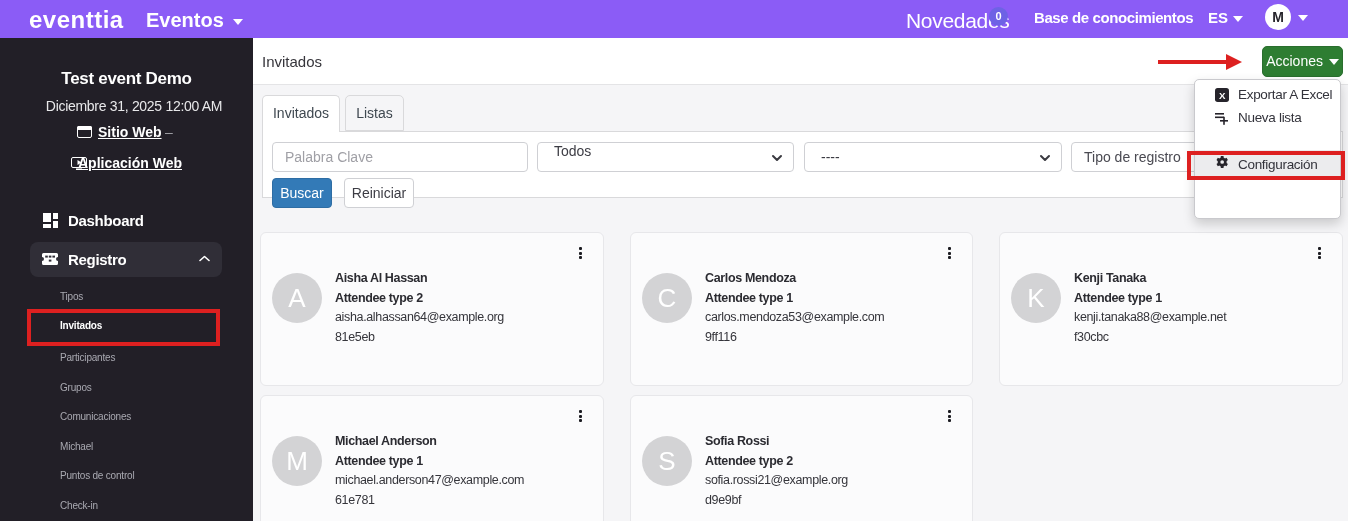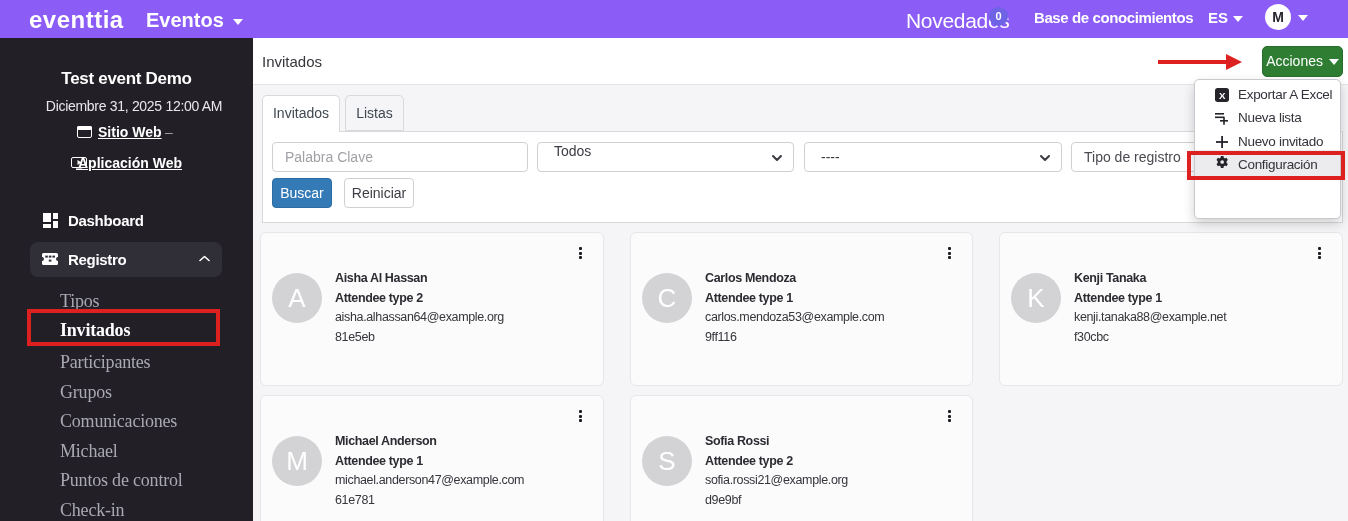--- a/index.html
+++ b/index.html
@@ -24,38 +24,38 @@
 #evtitle { left:0; top:31px; width:253px; text-align:center; font-size:17px; font-weight:bold; letter-spacing:-0.3px; }
 #evdate { left:0; top:60px; width:268px; text-align:center; font-size:14px; color:#e8e8ea; letter-spacing:-0.3px; }
 .sblink { font-size:14px; font-weight:bold; color:#fff; text-decoration:underline; }
 #sitioweb { left:98px; top:86px; }
 #sitiodash { left:165px; top:86px; color:#9b9ba1; font-size:14px; }
 #appweb { left:78px; top:117px; }
 .navitem { font-size:15px; font-weight:bold; color:#fff; letter-spacing:-0.3px; }
 #dashitem { left:68px; top:174px; }
 #registropill { left:30px; top:204px; width:192px; height:35px; background:#302e37; border-radius:8px; }
 #registroitem { left:68px; top:213px; }
-.subitem { left:60px; font-size:18px; color:#a9a9b1; letter-spacing:-0.2px;font-family:Liberation Serif, serif; }
+.subitem { left:60px; font-size:10px; color:#a9a9b1; letter-spacing:-0.2px; }
 #invitem { color:#fff; font-weight:bold; }
 #redrect-inv { left:27px; top:271px; width:193px; height:37px; border:4px solid #dd2020; }
 .sbicon { position:absolute; }
 
 
 #crumbbar { left:253px; top:38px; width:1095px; height:47px; background:#fff; border-bottom:1px solid #e4e4e6; z-index:1; }
 #crumbtext { left:9px; top:15px; font-size:15px; color:#36353b; }
 #btn-acciones { left:1262px; top:46px; width:81px; height:31px; background:#2e7d32; border:1px solid #2a6e2e; border-radius:5px; color:#fff; font-size:14px; text-align:center; line-height:29px; z-index:6; }
 
 
 #arrowline { left:1158px; top:60px; width:70px; height:4px; background:#dd2020; z-index:7; }
 #arrowhead { left:1226px; top:54px; width:0; height:0; border-top:8px solid transparent; border-bottom:8px solid transparent; border-left:16px solid #dd2020; z-index:7; }
 
 
 #tab-inv { left:262px; top:95px; width:78px; height:37px; background:#fff; border:1px solid #d9d9db; border-bottom:none; border-radius:5px 5px 0 0; z-index:3; font-size:14px; color:#3f4850; text-align:center; line-height:35px; }
 #tab-lis { left:345px; top:95px; width:59px; height:36px; background:#f5f5f7; border:1px solid #d9d9db; border-radius:5px 5px 0 0; z-index:2; font-size:14px; color:#3f4850; text-align:center; line-height:34px; }
-#filterpanel { left:262px; top:131px; width:1081px; height:92px; background:#fff; border:1px solid #d9d9db; z-index:1; }
+#filterpanel { left:262px; top:131px; width:1081px; height:67px; background:#fff; border:1px solid #d9d9db; z-index:1; }
 .input { position:absolute; height:30px; background:#fff; border:1px solid #cfd0d4; border-radius:4px; font-size:14px; color:#3c3c44; }
 #in-palabra { left:9px; top:10px; width:256px; }
 #in-palabra span { color:#a0a0a6; position:absolute; left:12px; top:6px; }
 #sel-todos { left:274px; top:10px; width:257px; }
 #sel-todos span { position:absolute; left:16px; top:0; }
 #sel-dash { left:541px; top:10px; width:258px; }
 #sel-dash span { position:absolute; left:16px; top:6px; }
 #in-tipo { left:808px; top:10px; width:150px; }
 #in-tipo span { position:absolute; left:12px; top:6px; color:#4a4a52; }
 .chev { position:absolute; right:10px; top:9px; }
@@ -228,27 +228,20 @@
     </div>
     <div class="ditem" style="top:27px;padding-left:26px;">
       <svg class="dicon" width="14" height="14" viewBox="0 0 14 14">
           <rect x="0" y="2" width="9" height="1.6" fill="#26242b"></rect>
           <rect x="0" y="5.5" width="9" height="1.6" fill="#26242b"></rect>
           <rect x="5" y="9" width="8" height="1.6" fill="#26242b"></rect>
           <rect x="8.2" y="5.8" width="1.6" height="8" fill="#26242b"></rect>
         </svg>
       <span class="dtxt">Nueva lista</span>
     </div>
-    <div class="ditem" style="top:51px;">
-      <svg class="dicon" width="14" height="14" viewBox="0 0 14 14">
-          <rect x="6.2" y="1" width="1.8" height="12" fill="#26242b"></rect>
-          <rect x="1" y="6.1" width="12" height="1.8" fill="#26242b"></rect>
-        </svg>
-      <span class="dtxt">Nuevo invitado</span>
-    </div>
     <div class="ditem" style="top:74px;">
       <svg class="dicon" style="top:1px;" width="15" height="15" viewBox="0 0 16 16">
           <path fill="#26242b" d="M9.7 1.2 L10 3.1 C10.5 3.3 11 3.6 11.4 3.9 L13.2 3.2 L14.7 5.8 L13.2 7 C13.3 7.3 13.3 7.7 13.3 8 C13.3 8.3 13.3 8.7 13.2 9 L14.7 10.2 L13.2 12.8 L11.4 12.1 C11 12.4 10.5 12.7 10 12.9 L9.7 14.8 L6.7 14.8 L6.4 12.9 C5.9 12.7 5.4 12.4 5 12.1 L3.2 12.8 L1.7 10.2 L3.2 9 C3.1 8.7 3.1 8.3 3.1 8 C3.1 7.7 3.1 7.3 3.2 7 L1.7 5.8 L3.2 3.2 L5 3.9 C5.4 3.6 5.9 3.3 6.4 3.1 L6.7 1.2 Z M8.2 5.9 A2.1 2.1 0 1 0 8.2 10.1 A2.1 2.1 0 1 0 8.2 5.9 Z" fill-rule="evenodd"></path>
         </svg>
       <span class="dtxt">Configuración</span>
     </div>
   </div>
   <div id="redrect-conf" class="abs"></div>
 </div>
 

